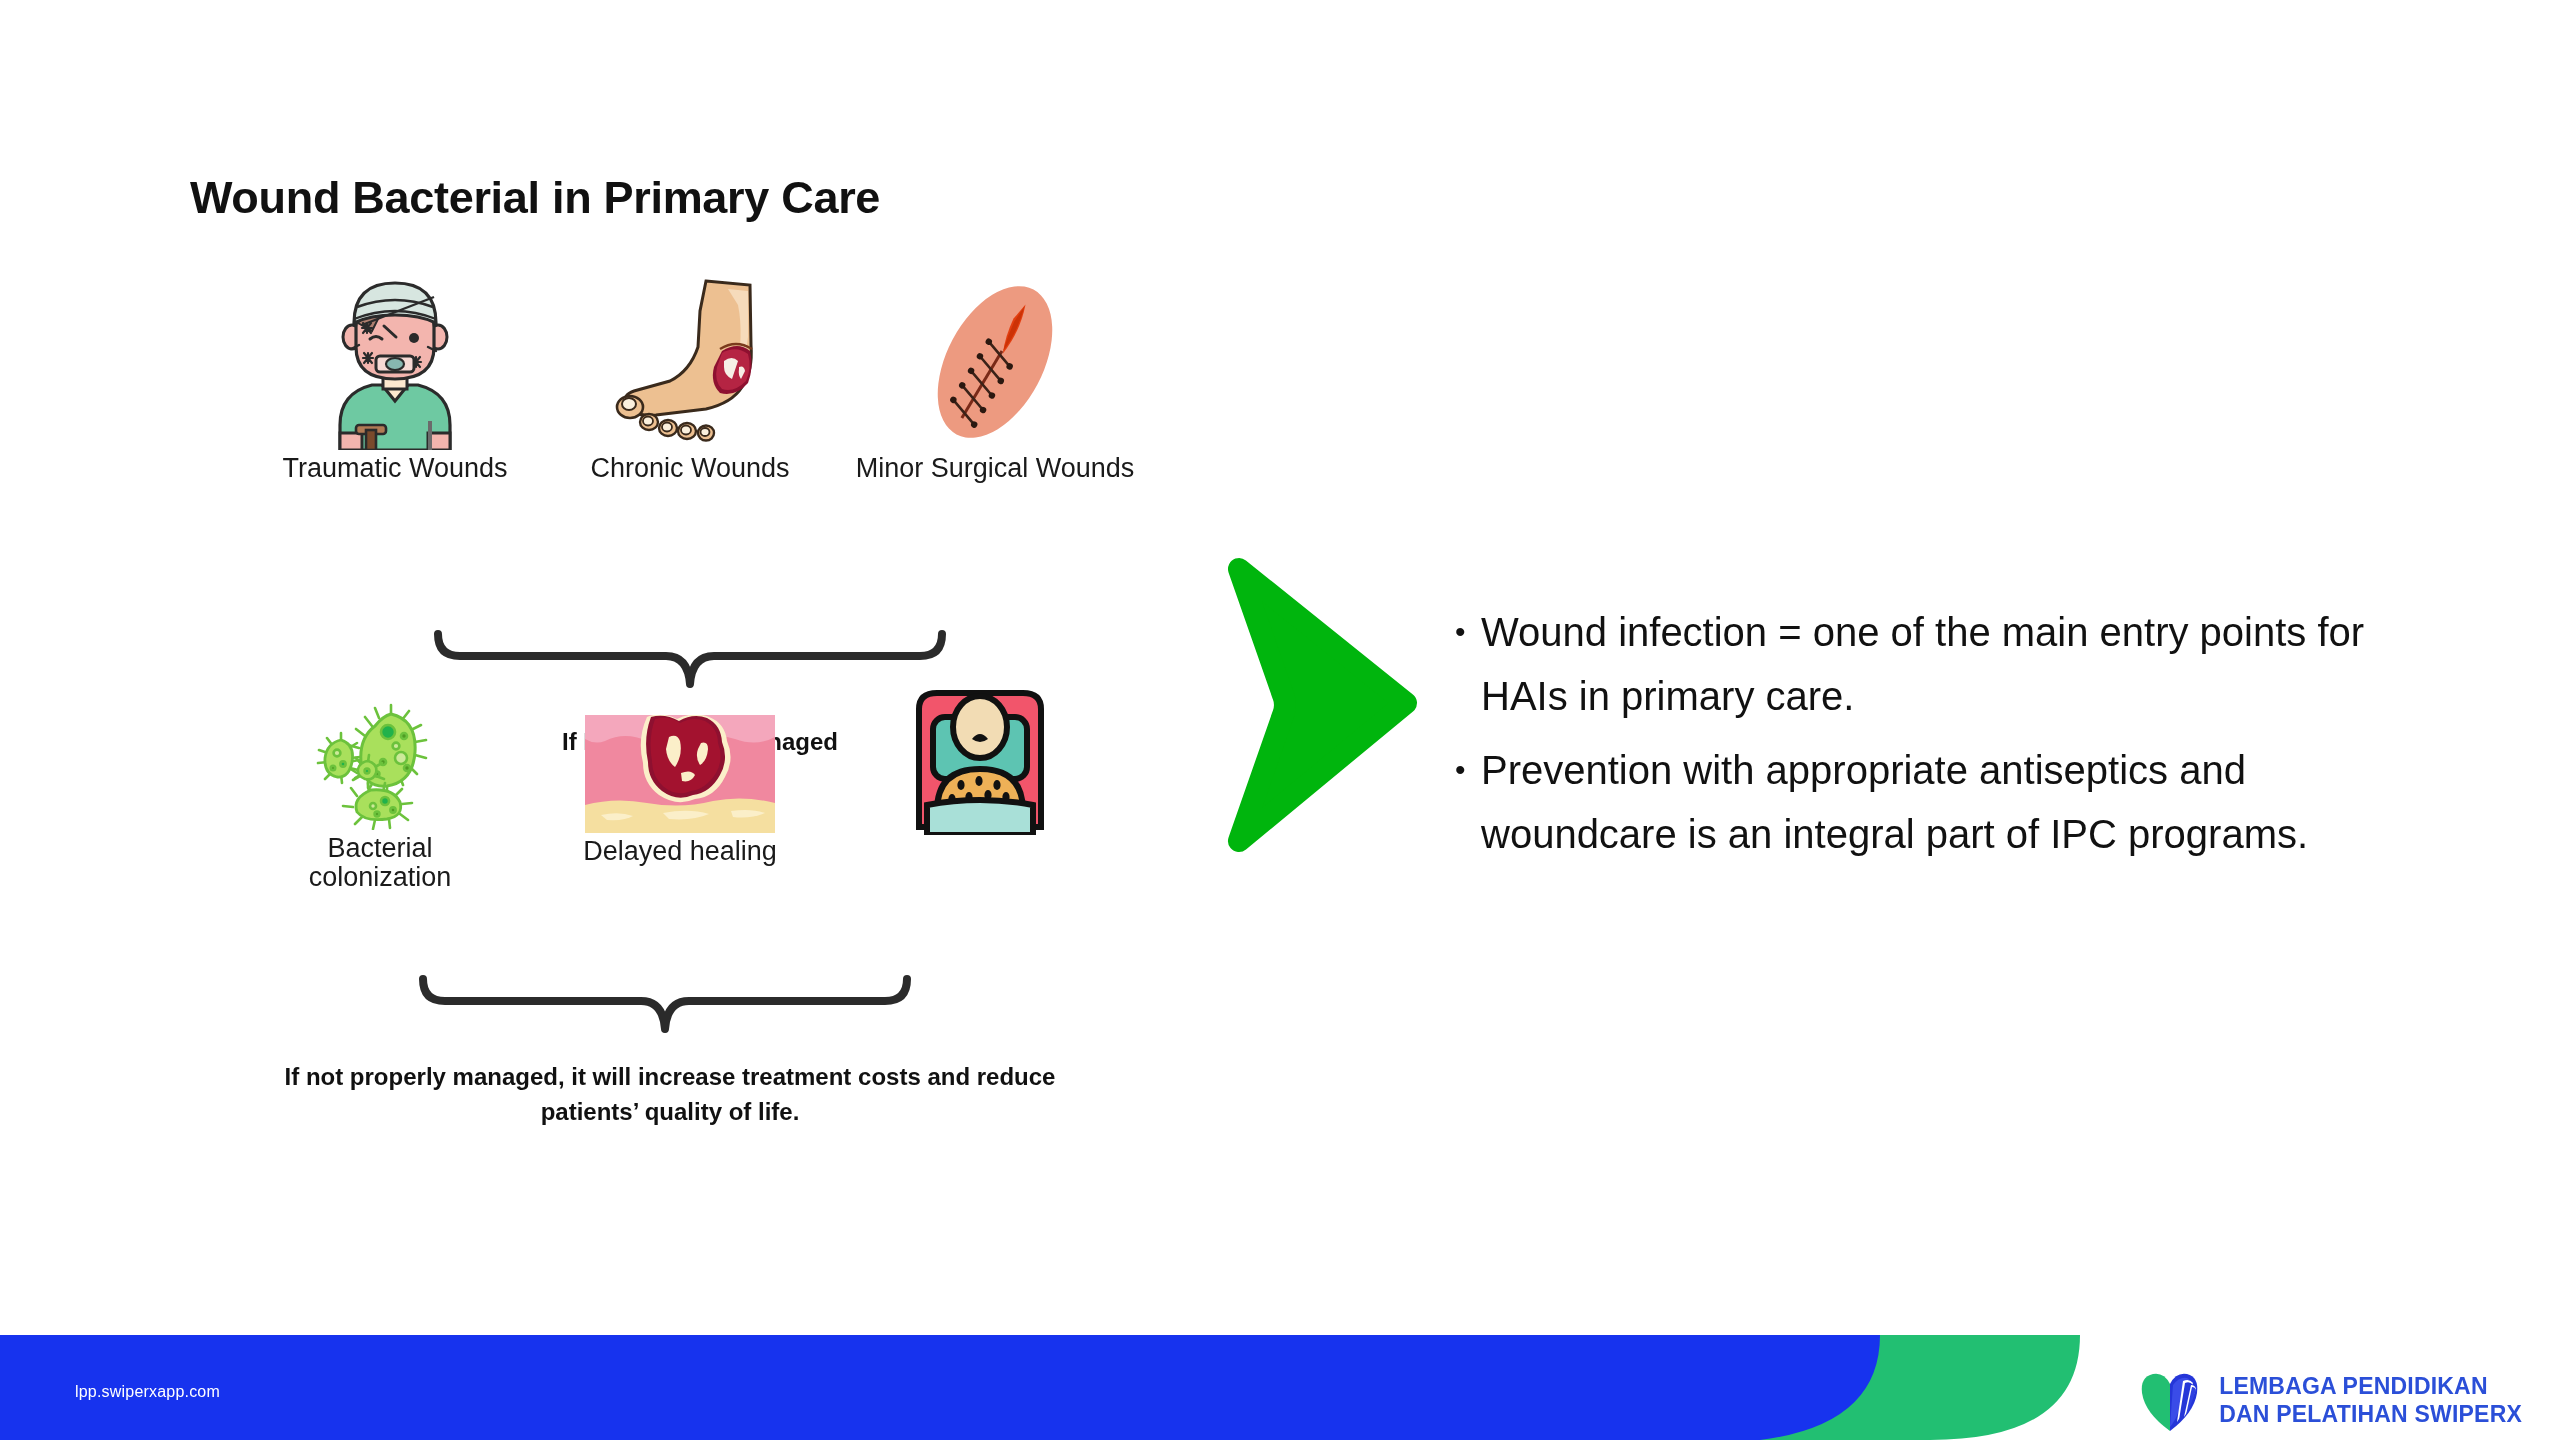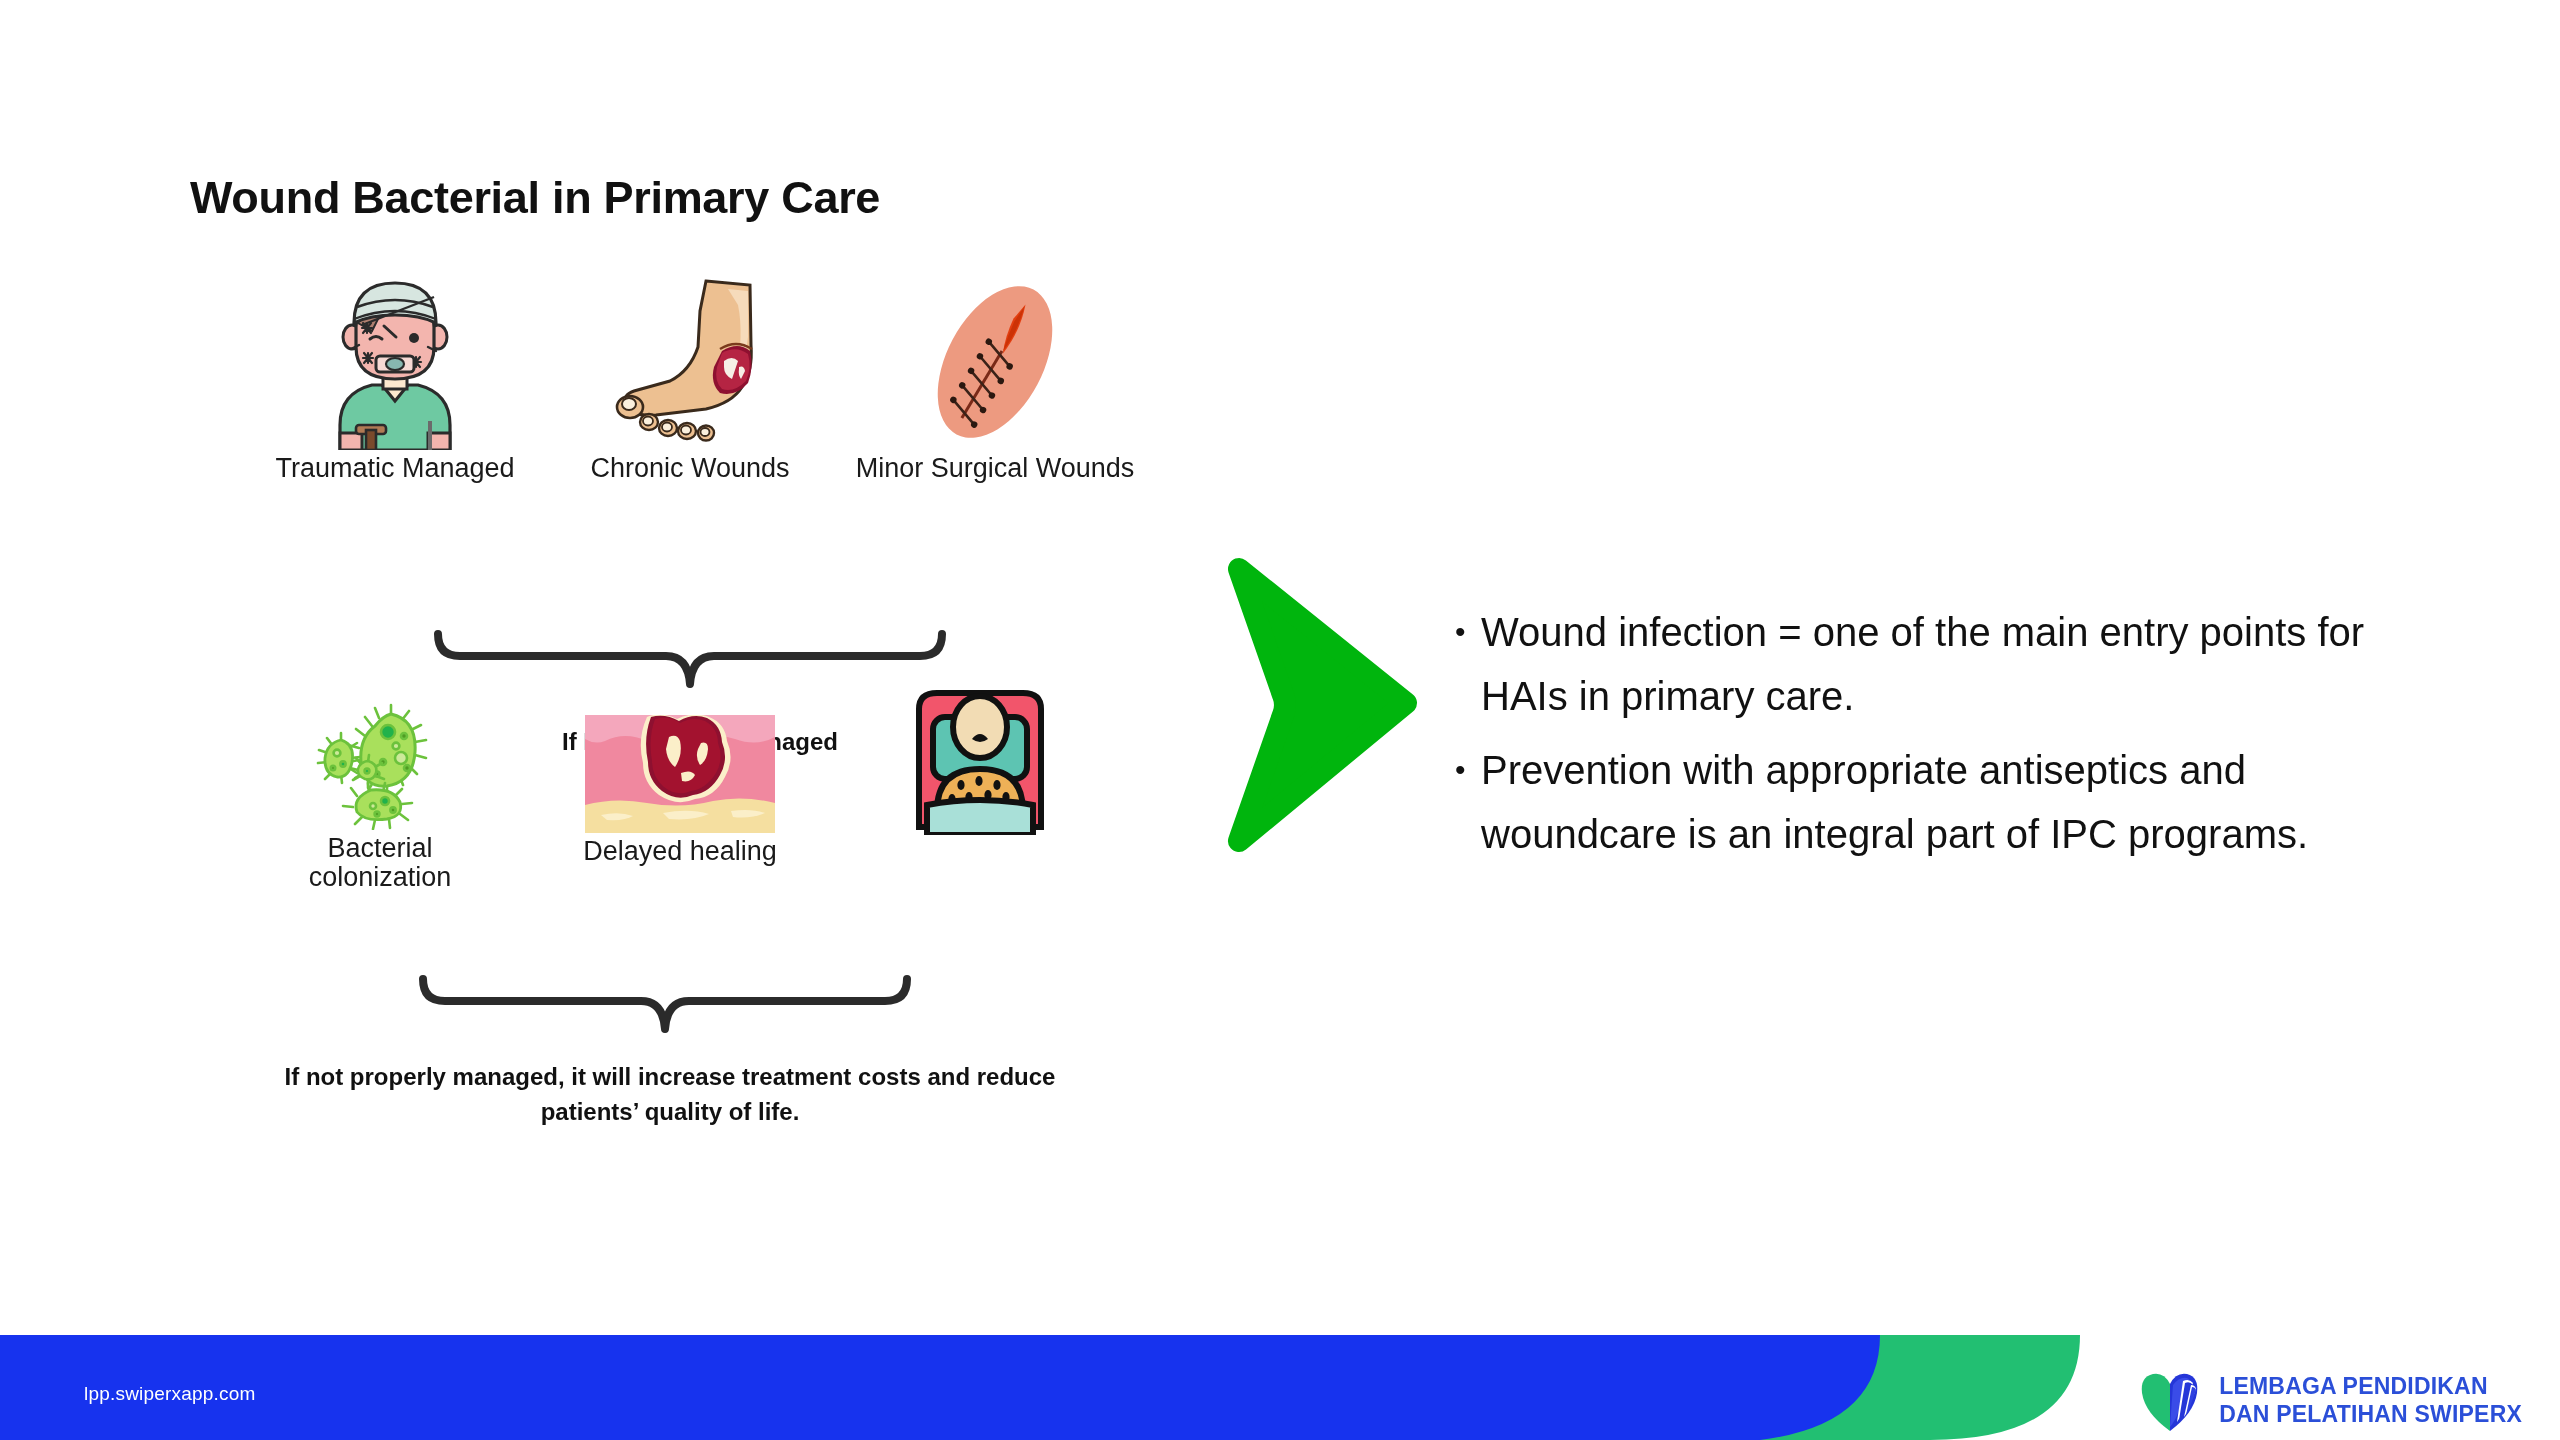--- a/index.html
+++ b/index.html
@@ -125,23 +125,23 @@
   
   #footer {
     position: absolute;
     left: 0;
     bottom: 0;
     width: 2560px;
     height: 105px;
   }
   #footer-url {
     position: absolute;
-    left: 84px;
+    left: 75px;
     top: 48px;
-    font-size: 19px;
+    font-size: 16px;
     color: #ffffff;
     letter-spacing: 0.2px;
   }
   #footer-logo {
     position: absolute;
     right: 38px;
     top: 32px;
     display: flex;
     align-items: center;
     gap: 18px;
@@ -200,21 +200,21 @@
         </g>
 
         <rect x="66" y="81" width="38" height="16" rx="4" fill="#f7d9d4" stroke="#2b2b2b" stroke-width="3"></rect>
         <ellipse cx="85" cy="89" rx="9" ry="6" fill="#87b7b0" stroke="#2b2b2b" stroke-width="2.2"></ellipse>
 
         <rect x="46" y="150" width="30" height="9" rx="3" fill="#b07b55" stroke="#2b2b2b" stroke-width="2.6"></rect>
         <rect x="56" y="155" width="10" height="20" fill="#7a4a2c" stroke="#2b2b2b" stroke-width="2.6"></rect>
         <rect x="118" y="146" width="4" height="29" fill="#6b6b6b"></rect>
       </svg>
     </div>
-    <div class="icon-label">Traumatic Managed</div>
+    <div class="icon-label">Traumatic Wounds</div>
   </div>
 
   <div class="icon-cell" id="cell-surgical">
     <div class="icon-art">
       <svg width="175" height="175" viewBox="0 0 175 175">
         <g transform="rotate(28 87 87)">
           <ellipse cx="87" cy="87" rx="48" ry="82" fill="#ed9a80"></ellipse>
 
           <path d="M87 22 Q95 48 90 76 Q84 60 83 40 Z" fill="#e33f10"></path>
           <path d="M87 24 Q93 50 89 74 Q86 58 85 42 Z" fill="#cc3206"></path>

